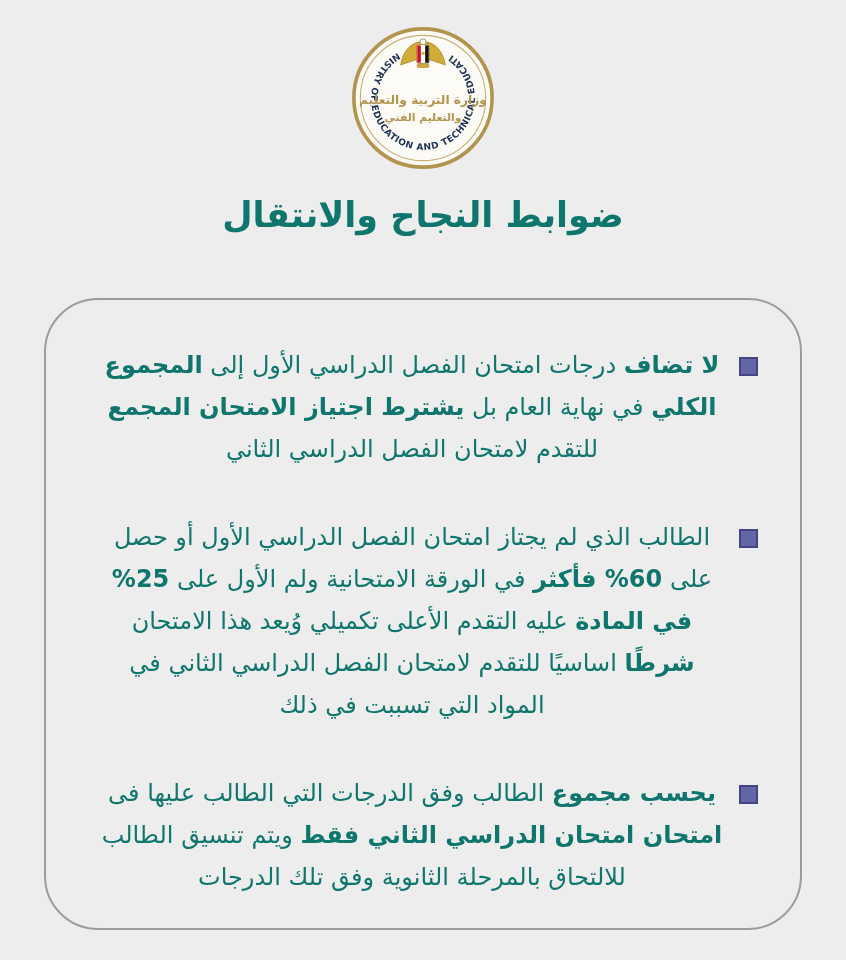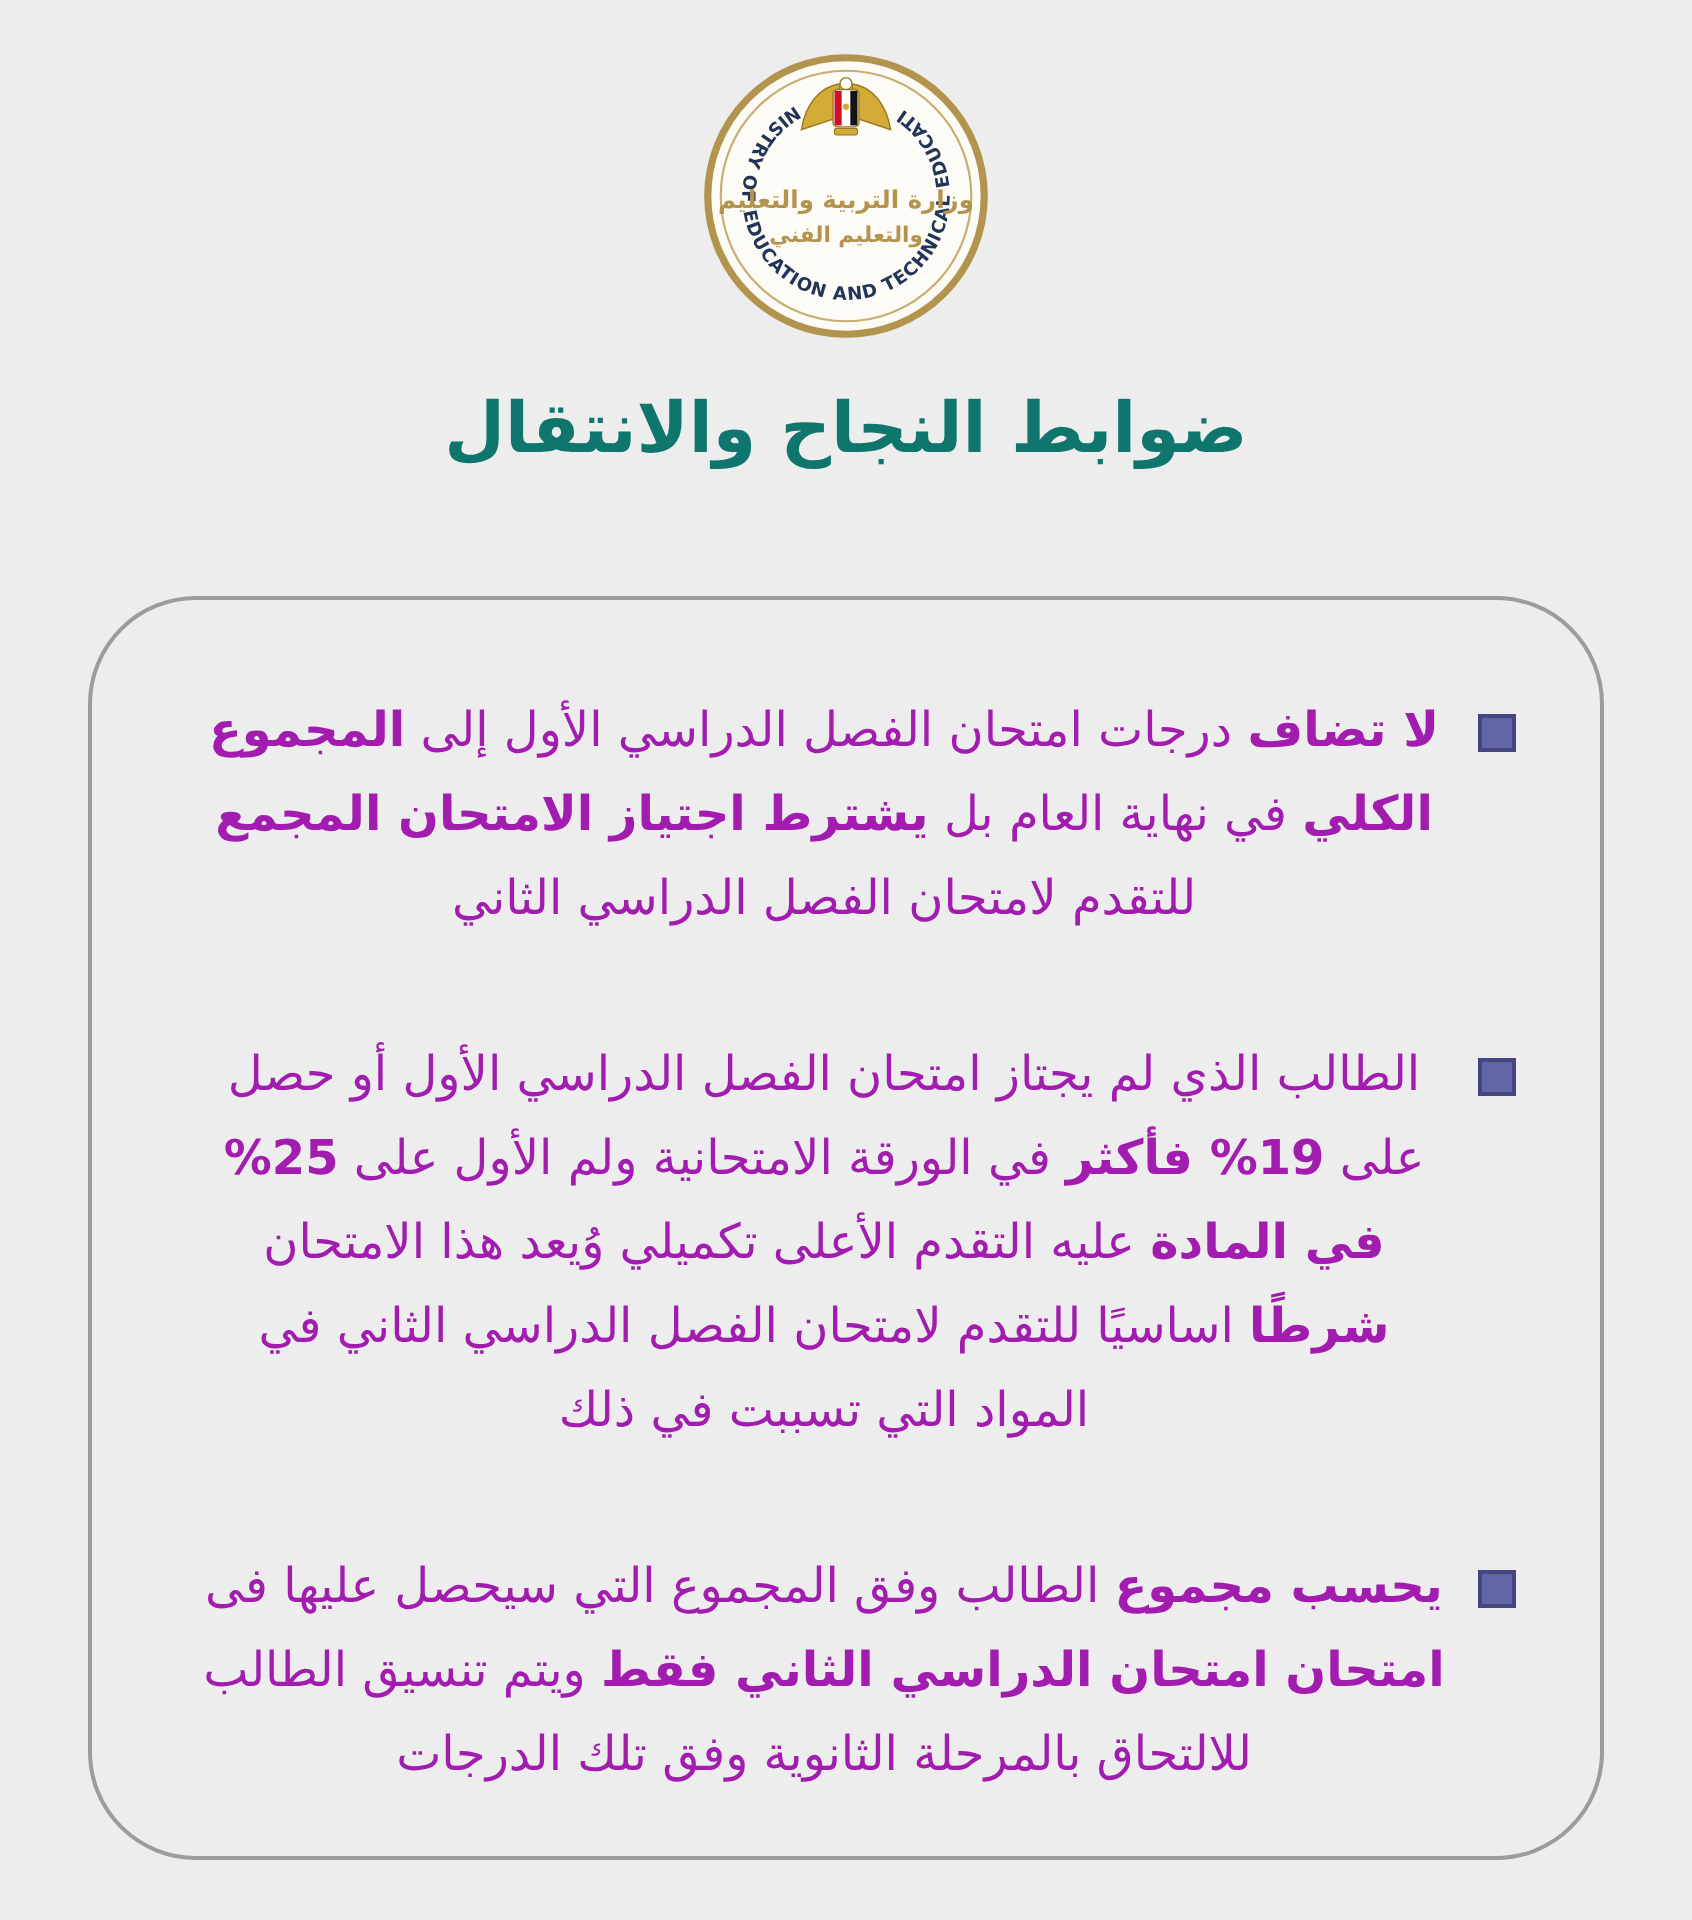--- a/index.html
+++ b/index.html
@@ -84,21 +84,21 @@
     background: #6265a6;
     border: 2px solid #45467f;
   }
   .rule-text {
     flex: 1;
     margin: 0;
     direction: rtl;
     text-align: center;
     font-size: 24px;
     line-height: 42px;
-    color: #a21caf;
+    color: #0f766e;
     font-weight: 400;
   }
   .rule-text .b {
     font-weight: 700;
   }
 </style>
 </head>
 <body>
 
 <div class="page">
@@ -131,22 +131,22 @@
   </div>
 
   <div class="rules-box">
     <div id="rules-list">
         <div class="rule-item">
           <span class="bullet-square"></span>
           <p class="rule-text"><span class="b">لا تضاف</span><span> درجات امتحان الفصل الدراسي الأول إلى </span><span class="b">المجموع الكلي</span><span> في نهاية العام بل </span><span class="b">يشترط اجتياز الامتحان المجمع</span><span> للتقدم لامتحان الفصل الدراسي الثاني</span></p>
         </div>
         <div class="rule-item">
           <span class="bullet-square"></span>
-          <p class="rule-text"><span>الطالب الذي لم يجتاز امتحان الفصل الدراسي الأول أو حصل على </span><span class="b">19% فأكثر</span><span> في الورقة الامتحانية ولم الأول على </span><span class="b">25% في المادة</span><span> عليه التقدم الأعلى تكميلي وُيعد هذا الامتحان </span><span class="b">شرطًا</span><span> اساسيًا للتقدم لامتحان الفصل الدراسي الثاني في المواد التي تسببت في ذلك</span></p>
+          <p class="rule-text"><span>الطالب الذي لم يجتاز امتحان الفصل الدراسي الأول أو حصل على </span><span class="b">60% فأكثر</span><span> في الورقة الامتحانية ولم الأول على </span><span class="b">25% في المادة</span><span> عليه التقدم الأعلى تكميلي وُيعد هذا الامتحان </span><span class="b">شرطًا</span><span> اساسيًا للتقدم لامتحان الفصل الدراسي الثاني في المواد التي تسببت في ذلك</span></p>
         </div>
         <div class="rule-item">
           <span class="bullet-square"></span>
-          <p class="rule-text"><span class="b">يحسب مجموع</span><span> الطالب وفق المجموع التي سيحصل عليها فى </span><span class="b">امتحان امتحان الدراسي الثاني فقط</span><span> ويتم تنسيق الطالب للالتحاق بالمرحلة الثانوية وفق تلك الدرجات</span></p>
+          <p class="rule-text"><span class="b">يحسب مجموع</span><span> الطالب وفق الدرجات التي الطالب عليها فى </span><span class="b">امتحان امتحان الدراسي الثاني فقط</span><span> ويتم تنسيق الطالب للالتحاق بالمرحلة الثانوية وفق تلك الدرجات</span></p>
         </div>
       </div>
   </div>
 
 </div>
 
 </body></html>

